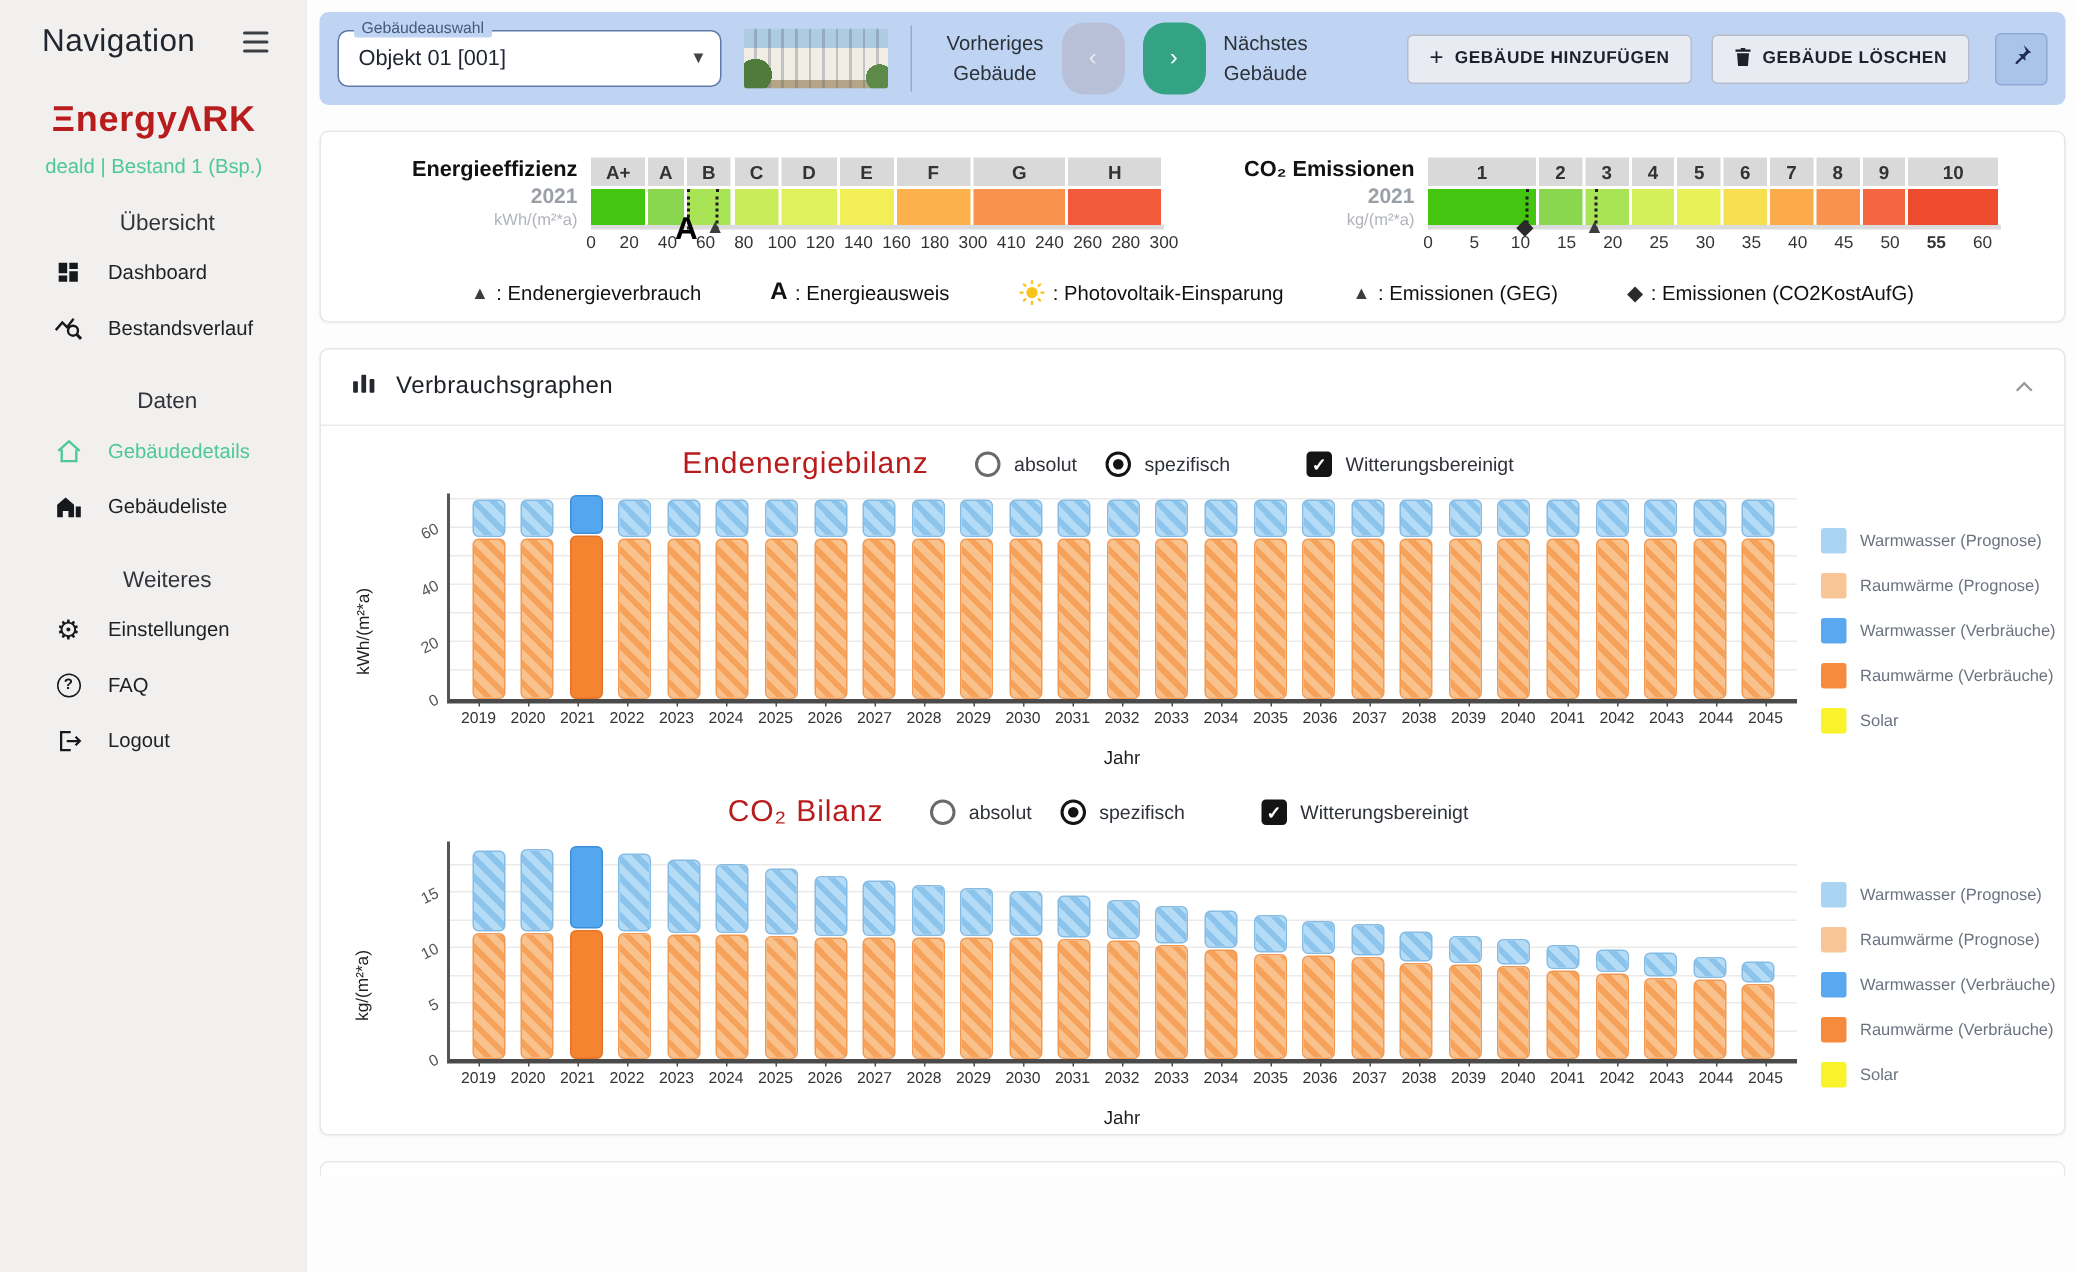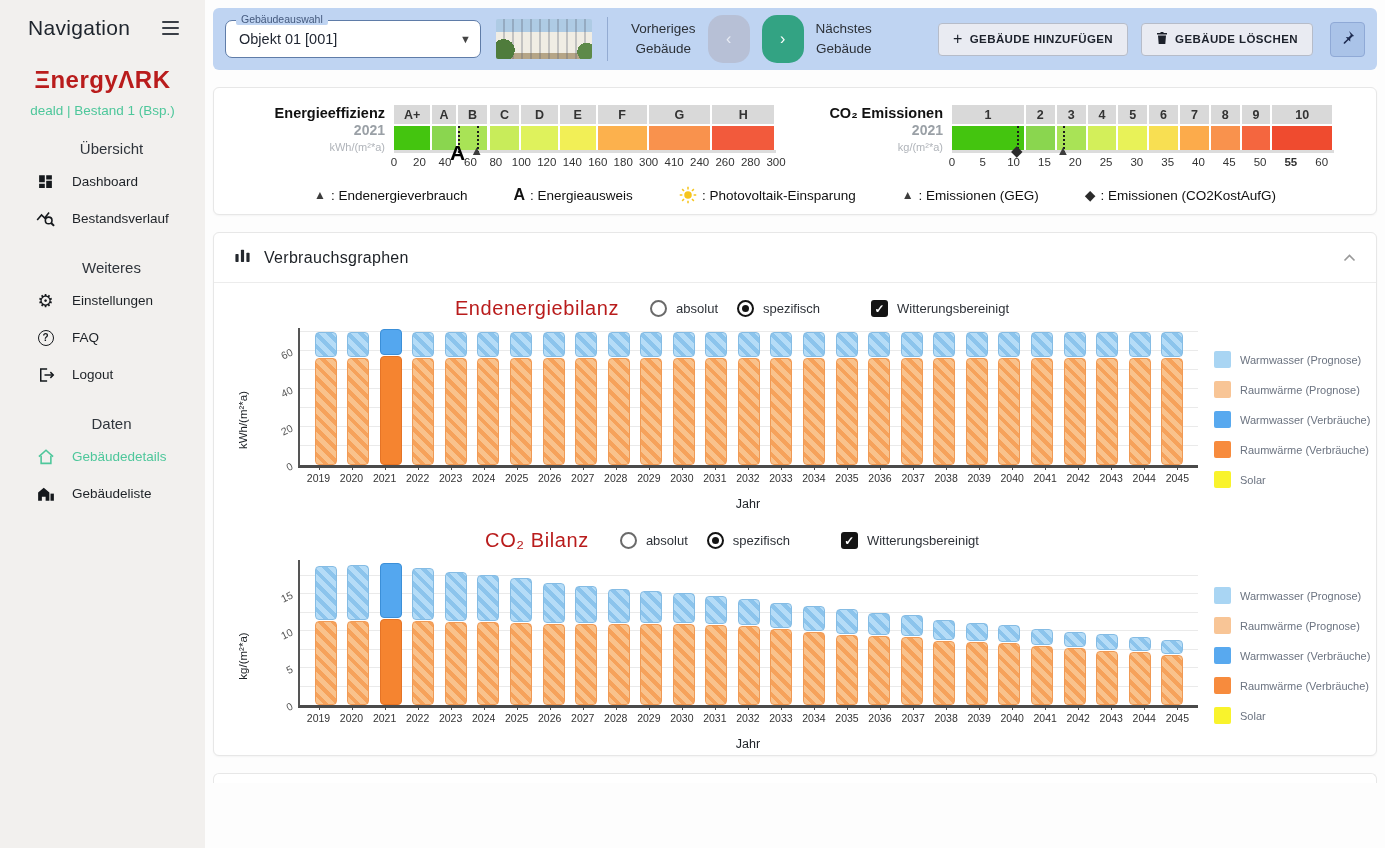--- a/index.html
+++ b/index.html
@@ -97,21 +97,21 @@
   .plot-1 { height:148px; }
   .grid { position:absolute; left:0; right:0; height:1px; background:#eaeaea; }
   .ytick { position:absolute; left:-40px; width:32px; text-align:right; font-size:10.5px; color:#555; transform:rotate(-26deg); transform-origin:right center; }
   .bars-layer { position:absolute; left:0; right:0; top:0; bottom:0; display:flex; justify-content:space-evenly; align-items:flex-end; padding:0 4px; }
   .bar-stack { width:22px; display:flex; flex-direction:column; justify-content:flex-end; gap:1px; }
   .seg { width:100%; border-radius:4px; border:1px solid; }
   .seg.ww.hatch { background:repeating-linear-gradient(45deg, #b5dcf7 0 5px, #8cc4ec 5px 9px); border-color:#85bce4; }
   .seg.ww.solid { background:#54a7ef; border-color:#3b8fd8; }
   .seg.rw.hatch { background:repeating-linear-gradient(45deg, #f9c28c 0 5px, #f6a25b 5px 9px); border-color:#f09a55; }
   .seg.rw.solid { background:#f58430; border-color:#e57426; }
-  .x-labels { display:flex; justify-content:space-between; padding:0 4px; margin-top:4px; }
+  .x-labels { display:flex; justify-content:center; padding:0 4px; margin-top:4px; }
   .xlab { width:33px; text-align:center; font-size:10.5px; color:#333; position:relative; }
   .xlab::before { content:""; position:absolute; top:-5px; left:50%; width:1px; height:3px; background:#4a4a4a; }
   .x-axis-title { text-align:center; font-size:12.5px; color:#1d2126; margin-top:13px; }
   .chart-legend { display:flex; flex-direction:column; justify-content:center; gap:13px; padding-left:16px; width:178px; }
   .leg-item { display:flex; align-items:center; gap:9px; font-size:11px; color:#6b7380; cursor:pointer; }
   .leg-swatch { width:17px; height:17px; border-radius:2px; flex-shrink:0; }
   .bottom-sliver { height:10px; border:1px solid #e7e7e7; border-bottom:none; border-radius:6px 6px 0 0; background:#fff; flex-shrink:0; }
 </style>
 </head>
 <body>
@@ -143,20 +143,41 @@
             <svg width="19" height="19" viewBox="0 0 24 24">
               <polyline points="1.5,14 7,7.5 11,11.5 16.5,4.5" fill="none" stroke="#15181c" stroke-width="2"></polyline>
               <circle cx="16" cy="14.5" r="4.2" fill="none" stroke="#15181c" stroke-width="2"></circle>
               <line x1="19.2" y1="17.7" x2="22.8" y2="21.3" stroke="#15181c" stroke-width="2.6"></line>
             </svg>
           </span>
           <span>Bestandsverlauf</span>
         </div>
       </div>
       <div class="side-section">
+        <div class="side-section-label">Daten</div>
+        <div class="side-item active">
+          <span class="sicon">
+            <svg width="18" height="18" viewBox="0 0 24 24">
+              <path d="M2.5 11.5 L12 3 L21.5 11.5" fill="none" stroke="#4ec79b" stroke-width="2.1"></path>
+              <path d="M5.5 10.2V20.5h13V10.2" fill="none" stroke="#4ec79b" stroke-width="2.1"></path>
+            </svg>
+          </span>
+          <span>Gebäudedetails</span>
+        </div>
+        <div class="side-item">
+          <span class="sicon">
+            <svg width="18" height="18" viewBox="0 0 24 24">
+              <path fill="#15181c" d="M1.5 21V10l7.5-6.5L16.5 10v11h-5v-5.5h-5V21z"></path>
+              <path fill="#15181c" d="M18 21V11.5h4.5V21z"></path>
+            </svg>
+          </span>
+          <span>Gebäudeliste</span>
+        </div>
+      </div>
+      <div class="side-section">
         <div class="side-section-label">Weiteres</div>
         <div class="side-item">
           <span class="sicon">
             <span class="gear-glyph">⚙</span>
           </span>
           <span>Einstellungen</span>
         </div>
         <div class="side-item">
           <span class="sicon">
             <span class="q-circle">?</span>
@@ -165,41 +186,20 @@
         </div>
         <div class="side-item">
           <span class="sicon">
             <svg width="18" height="18" viewBox="0 0 24 24">
               <path d="M13.5 4H5v16h8.5" fill="none" stroke="#15181c" stroke-width="2"></path>
               <line x1="10" y1="12" x2="21.5" y2="12" stroke="#15181c" stroke-width="2"></line>
               <polyline points="17.8,8.2 21.6,12 17.8,15.8" fill="none" stroke="#15181c" stroke-width="2"></polyline>
             </svg>
           </span>
           <span>Logout</span>
-        </div>
-      </div>
-      <div class="side-section">
-        <div class="side-section-label">Daten</div>
-        <div class="side-item active">
-          <span class="sicon">
-            <svg width="18" height="18" viewBox="0 0 24 24">
-              <path d="M2.5 11.5 L12 3 L21.5 11.5" fill="none" stroke="#4ec79b" stroke-width="2.1"></path>
-              <path d="M5.5 10.2V20.5h13V10.2" fill="none" stroke="#4ec79b" stroke-width="2.1"></path>
-            </svg>
-          </span>
-          <span>Gebäudedetails</span>
-        </div>
-        <div class="side-item">
-          <span class="sicon">
-            <svg width="18" height="18" viewBox="0 0 24 24">
-              <path fill="#15181c" d="M1.5 21V10l7.5-6.5L16.5 10v11h-5v-5.5h-5V21z"></path>
-              <path fill="#15181c" d="M18 21V11.5h4.5V21z"></path>
-            </svg>
-          </span>
-          <span>Gebäudeliste</span>
         </div>
       </div>
     </nav>
 </aside>
 
 <div class="main">
 
   <div class="topbar">
     <div class="select-wrap">
       <span class="select-label">Gebäudeauswahl</span>

